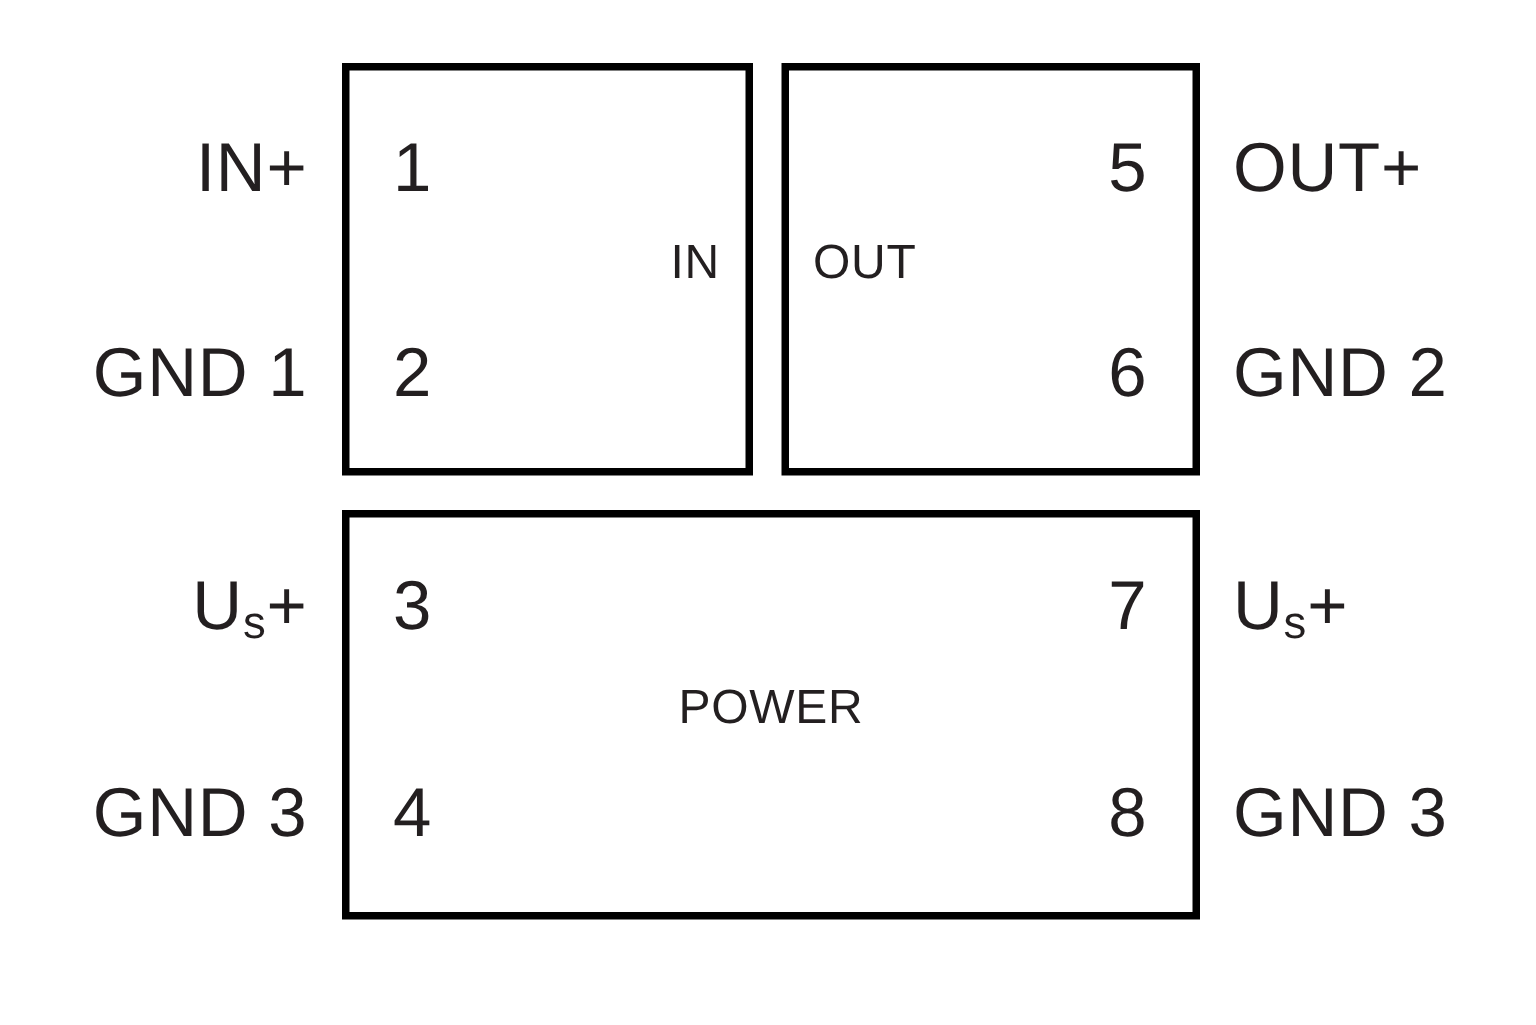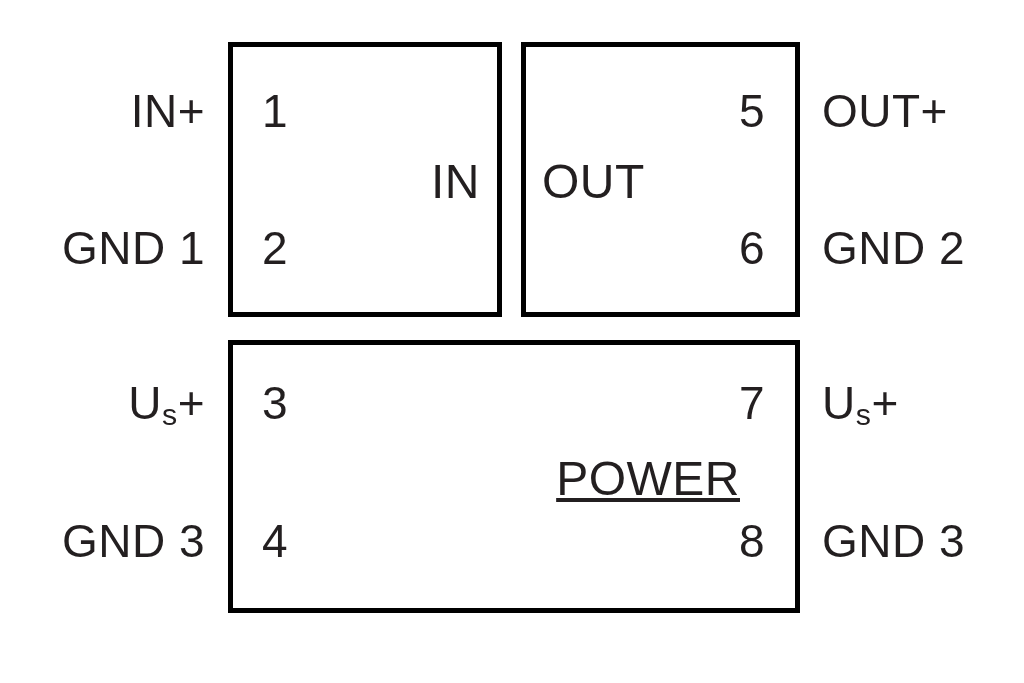--- a/index.html
+++ b/index.html
@@ -43,21 +43,21 @@
   
   .pin {
     font-size: 46px;
     letter-spacing: 0.5px;
   }
   .pin-l { text-align: left; }
   .pin-r { text-align: right; }
 
   
   .caption {
-    font-size: 48px;
+    font-size: 32px;
     letter-spacing: 0.5px;
   }
 
   
   .term {
     font-size: 46px;
     letter-spacing: 0.5px;
   }
   .term-left  { text-align: right; }
   .term-right { text-align: left; }
@@ -83,21 +83,21 @@
   .col-right  { left: 822px; width: 260px; }
   
   .col-pin-in    { left: 262px; width: 120px; }
   .col-pin-out   { left: 640px; width: 125px; }
   .col-pin-pwr-l { left: 262px; width: 120px; }
   .col-pin-pwr-r { left: 640px; width: 125px; }
 
   
   #cap-in  { left: 330px; top: 158px; width: 150px; text-align: right; }
   #cap-out { left: 542px; top: 158px; width: 200px; text-align: left; }
-  #cap-pwr { left: 288px; top: 455px; width: 452px; text-align: right; text-decoration: underline; }
+  #cap-pwr { left: 288px; top: 455px; width: 452px; text-align: center; }
 </style>
 </head>
 <body>
 
 <div id="stage">
 
   <div class="block" id="block-in"></div>
   <div class="block" id="block-out"></div>
   <div class="block" id="block-pwr"></div>
 

